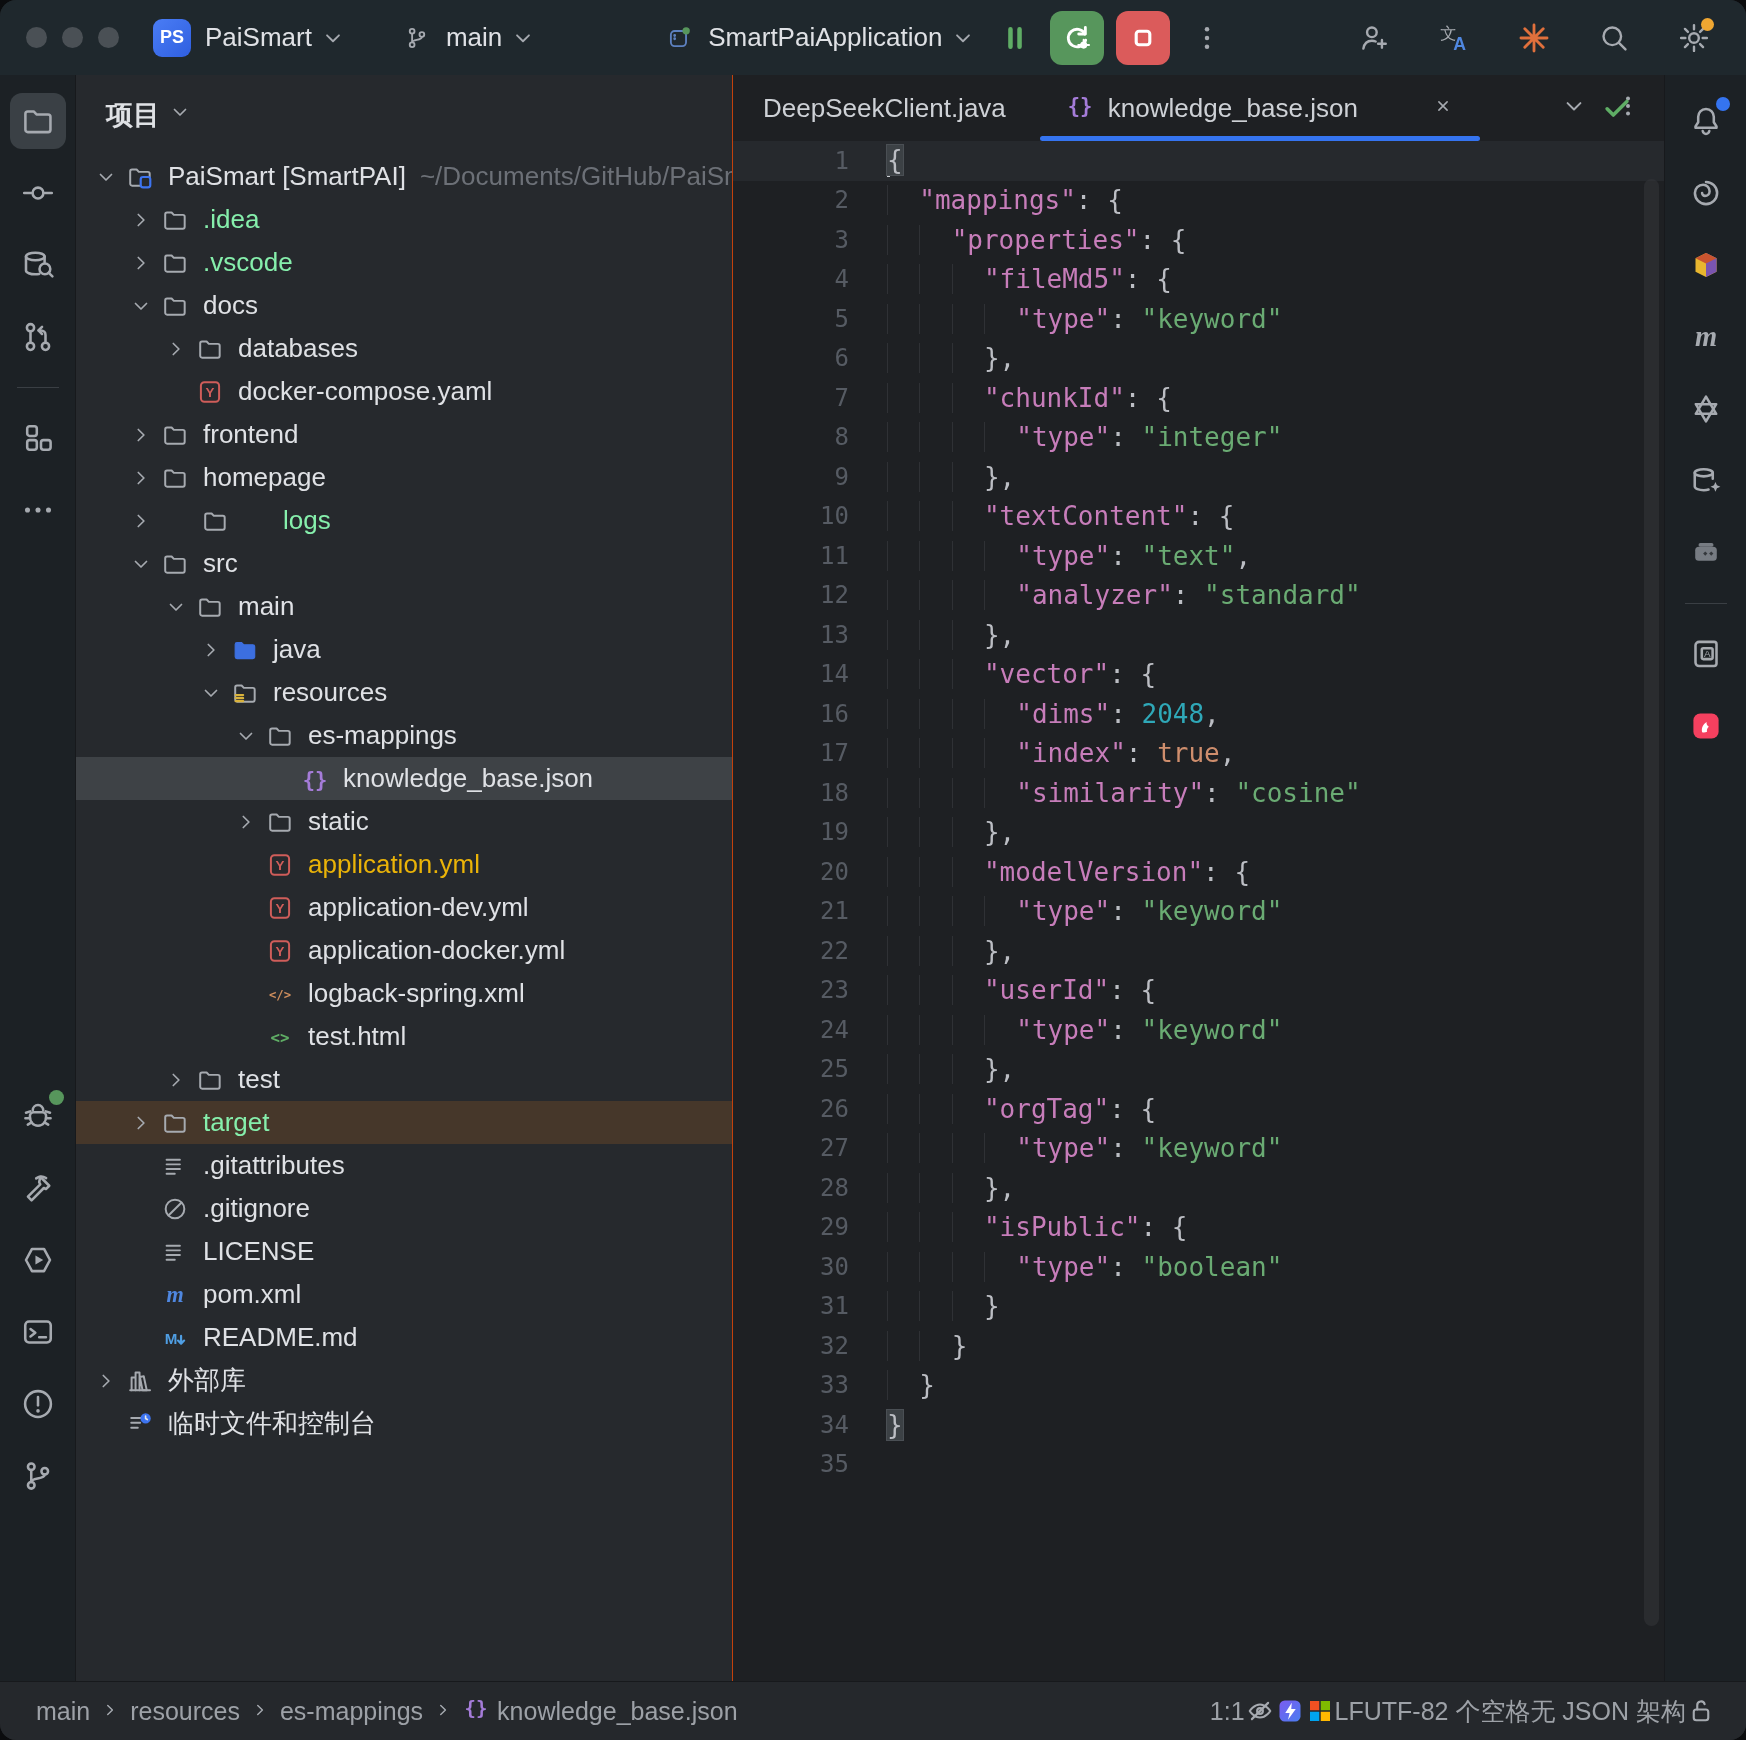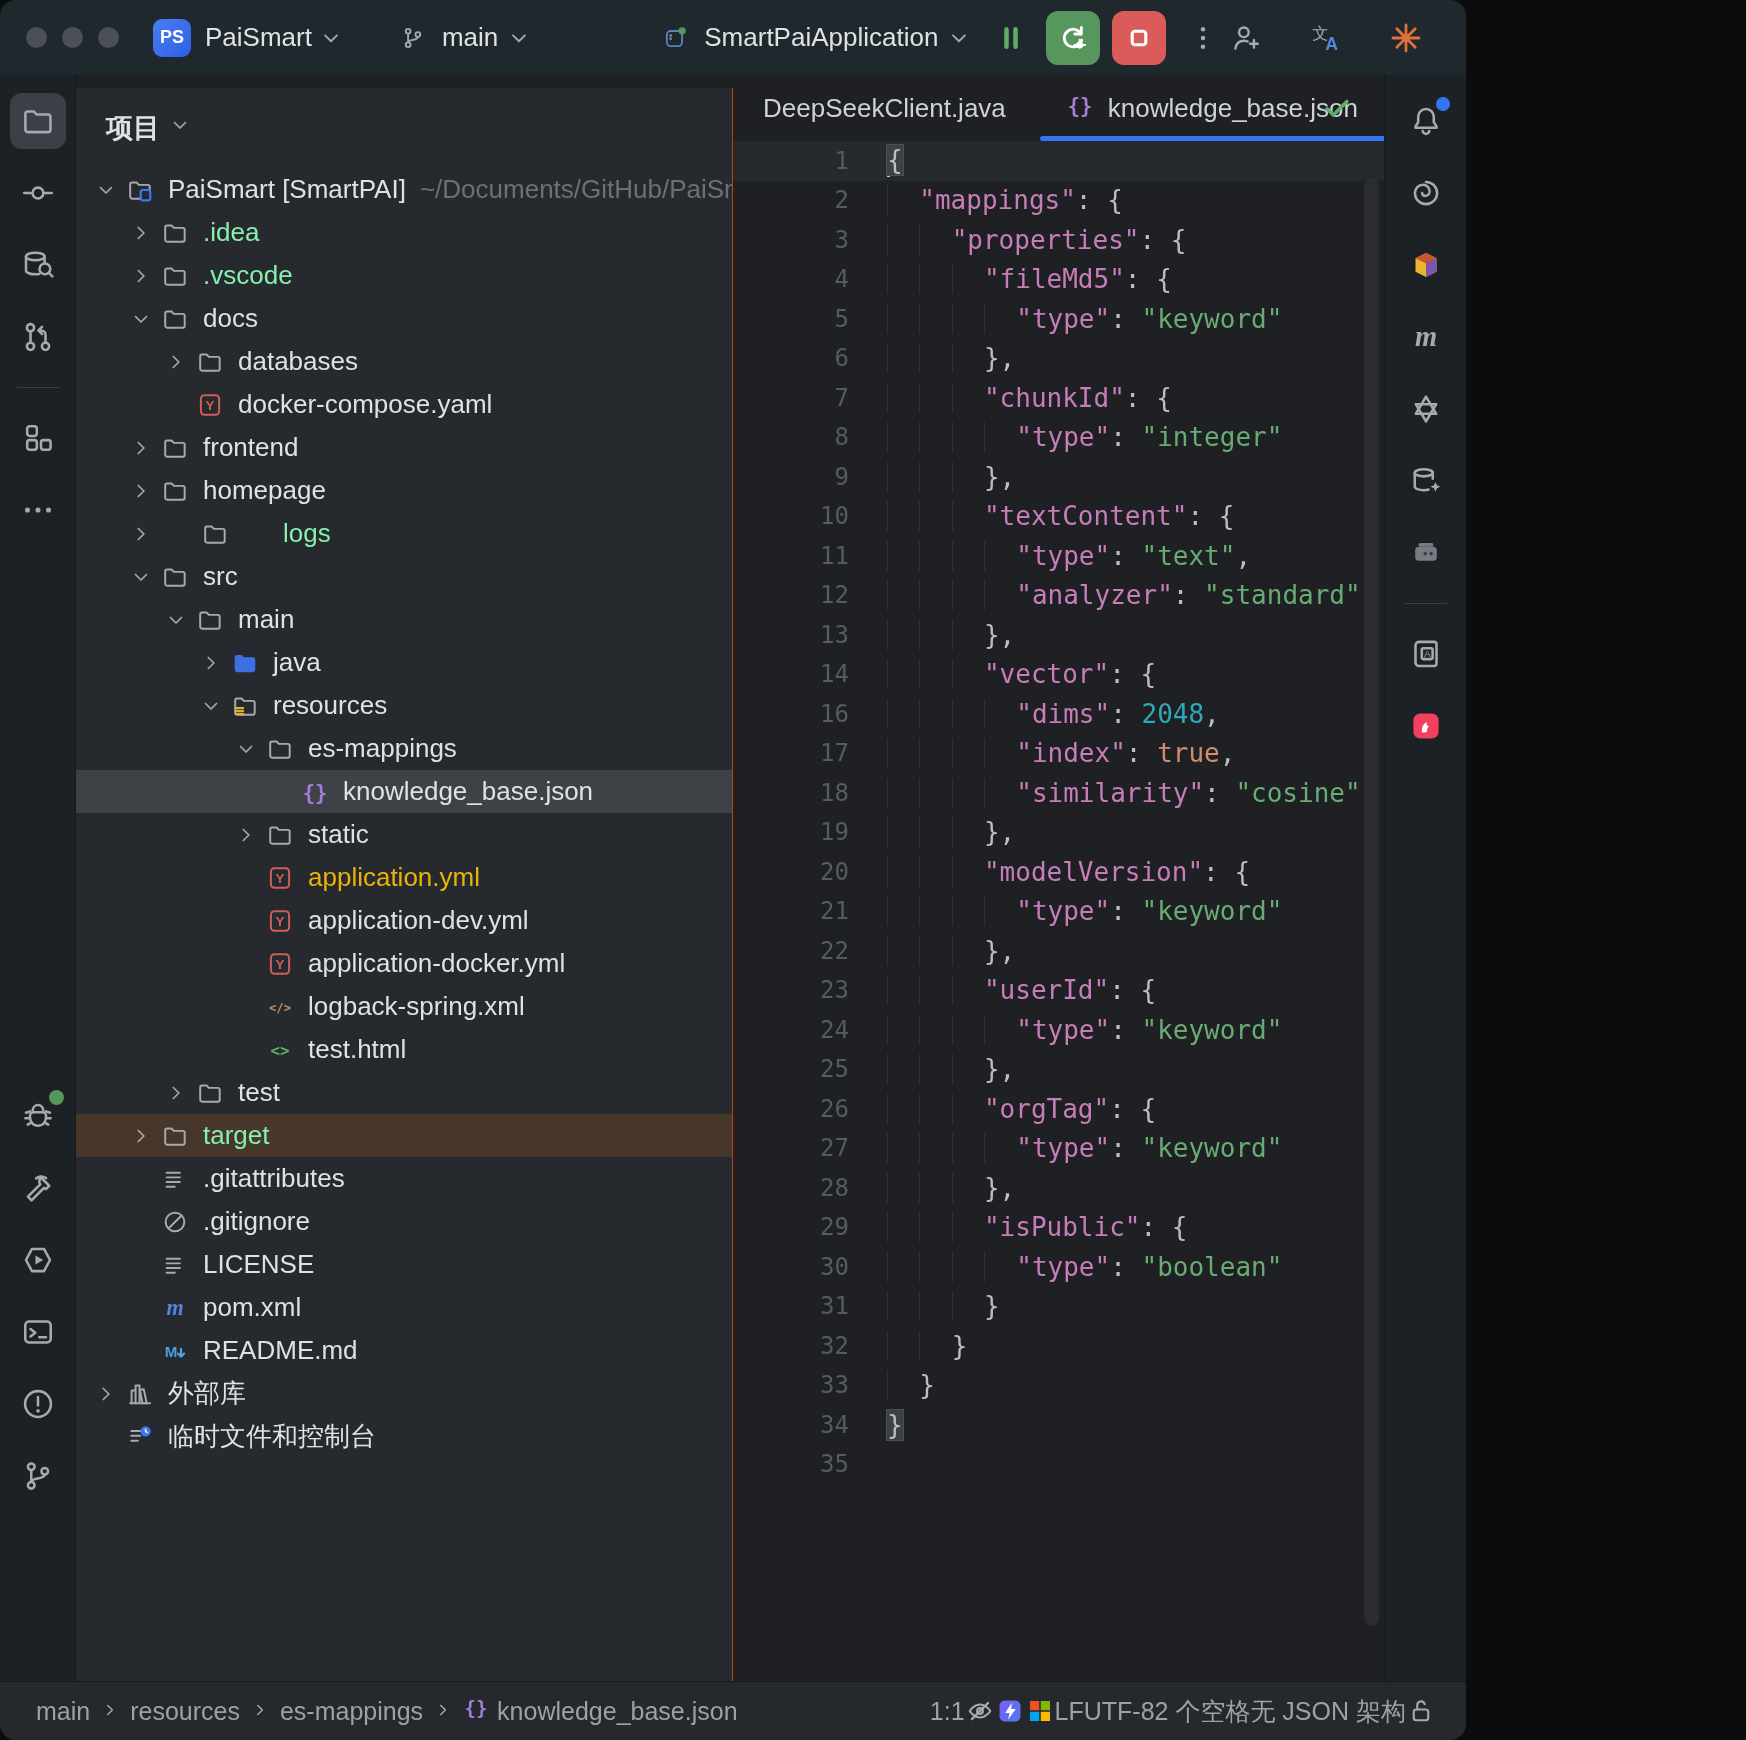--- a/index.html
+++ b/index.html
@@ -1,16 +1,16 @@
 <!DOCTYPE html>
 <html><head>
 <meta charset="utf-8">
 <style>
   html,body{margin:0;padding:0;background:#0b0c0e;}
-  .app{position:relative;width:1466px;height:1740px;background:#1e2023;border-radius:16px;
+  .app{position:relative;width:1746px;height:1740px;background:#1e2023;border-radius:16px;
        overflow:hidden;font-family:"Liberation Sans",sans-serif;color:#dfe1e5;}
 
   
   .titlebar{position:absolute;top:0;left:0;right:0;height:75px;background:#1f282d;
             display:flex;align-items:center;}
   .traffic{display:flex;gap:15px;padding-left:26px;}
   .tl{width:21px;height:21px;border-radius:50%;background:#4a5055;}
   .pslogo{margin-left:34px;width:38px;height:38px;border-radius:9px;flex:none;
           background:linear-gradient(135deg,#4a7df5,#2f5fe0);display:flex;align-items:center;
           justify-content:center;font-weight:bold;font-size:18px;color:#fff;}
@@ -43,21 +43,21 @@
   .sicon.active{background:#3a4045;}
   .sdiv{width:42px;height:1px;background:#3a3f44;margin:14px 0;}
   .sspacer{flex:1;}
   .stripe .bottom-pad{height:170px;flex:none;}
   .dot-blue::after{content:"";position:absolute;top:4px;right:4px;width:14px;height:14px;
                    border-radius:50%;background:#3574f0;}
   .dot-green::after{content:"";position:absolute;top:2px;right:2px;width:15px;height:15px;
                     border-radius:50%;background:#57965c;}
 
   
-  .tree-panel{position:absolute;top:88px;left:76px;width:656px;bottom:58px;background:#26292d;
+  .tree-panel{position:absolute;top:75px;left:76px;width:656px;bottom:58px;background:#26292d;
               border-right:1px solid #c2410c;overflow:hidden;}
   .phead{height:80px;display:flex;align-items:center;padding-left:30px;font-size:27px;
          font-weight:bold;gap:8px;}
   .phead svg{width:24px;height:24px;}
   .trow{display:flex;align-items:center;height:43px;font-size:26px;white-space:nowrap;overflow:hidden;}
   .trow .chev{width:36px;flex:none;display:flex;justify-content:center;}
   .trow .chev svg{width:24px;height:24px;}
   .trow .ticon{width:32px;flex:none;display:flex;justify-content:center;margin-right:12px;}
   .trow .ticon svg{width:28px;height:28px;}
   .trow.selected{background:#3e4246;}

